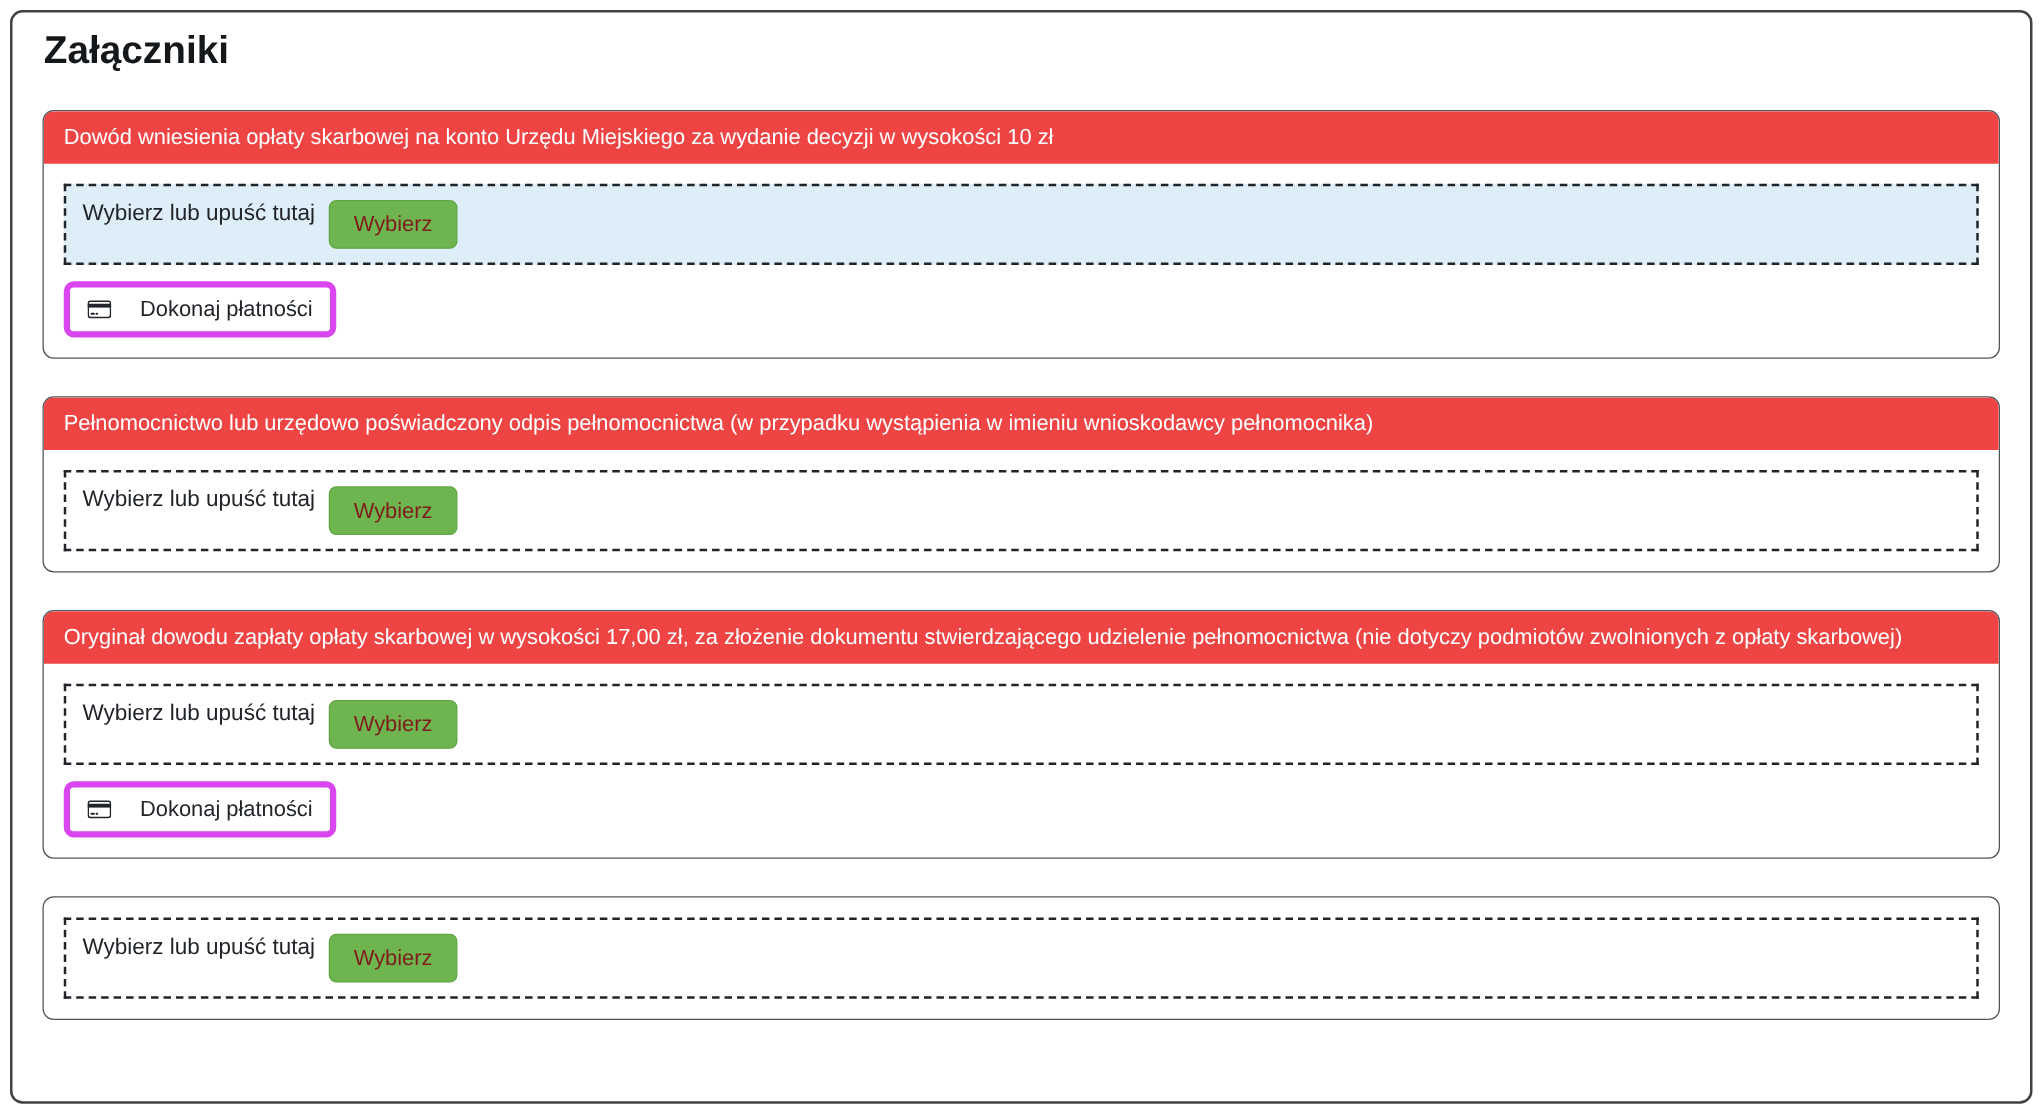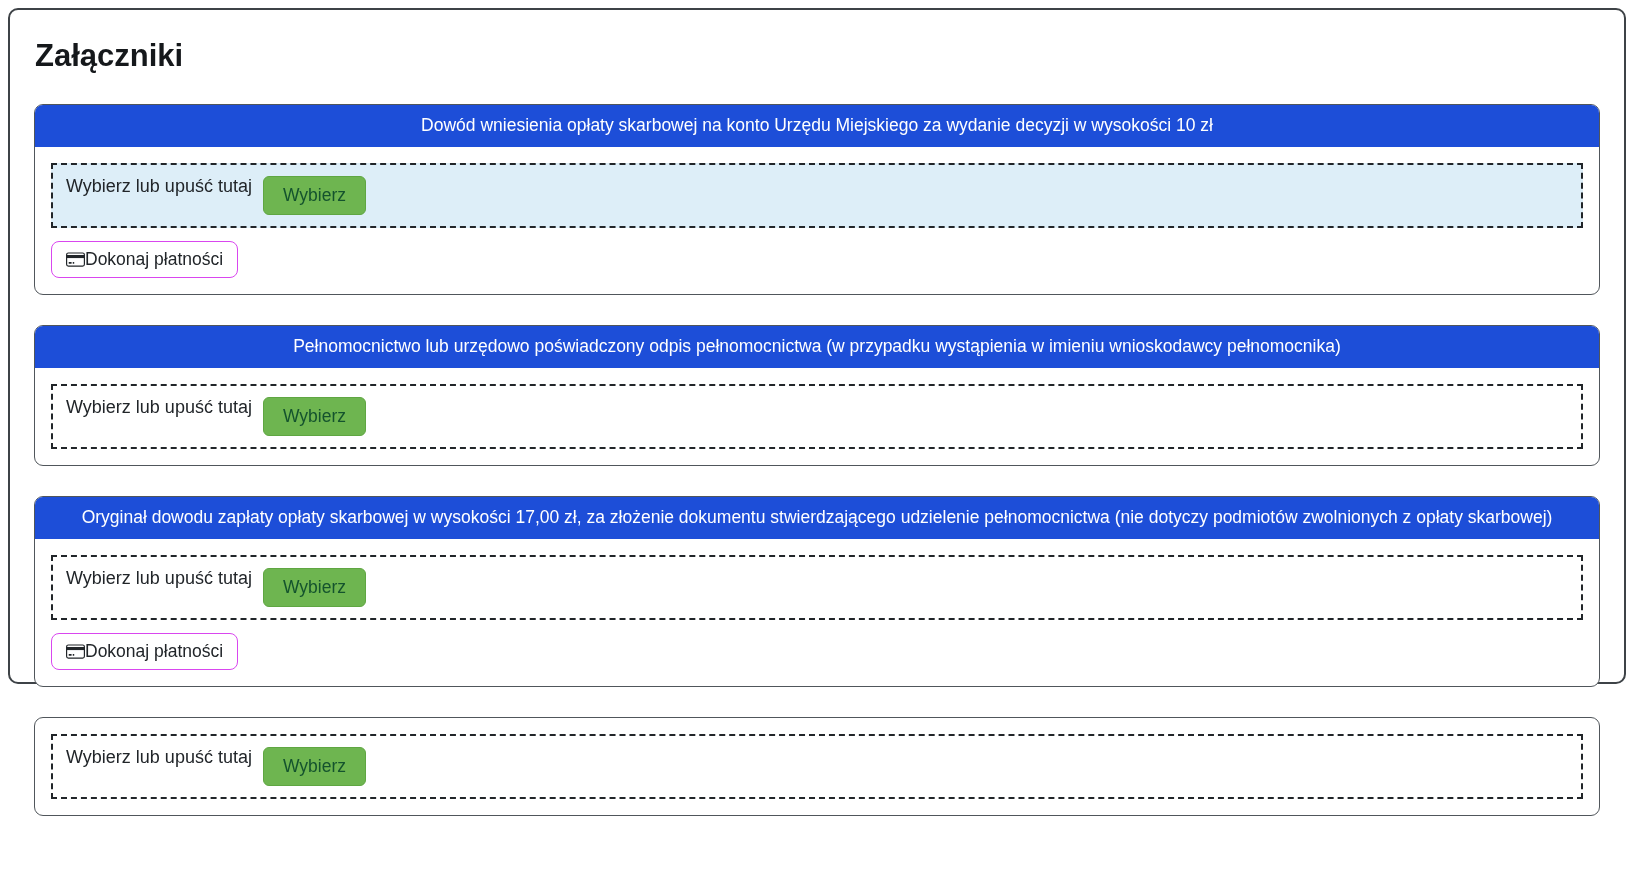--- a/index.html
+++ b/index.html
@@ -6,81 +6,80 @@
   * { box-sizing: border-box; }
   html, body { margin: 0; padding: 0; background: #ffffff; }
   body {
     width: 1634px; height: 891px;
     font-family: "Liberation Sans", sans-serif;
     color: #212529;
   }
   .outer-panel {
     margin: 8px;
     width: 1618px;
-    height: 676px;
+    height: 875px;
     border: 2px solid #3e4347;
     border-radius: 10px;
-    padding: 20px 24px;
+    padding: 4px 24px;
     background: #ffffff;
   }
   .page-title {
     font-size: 31px;
     font-weight: 700;
     color: #15181b;
     margin: 8px 0 30px 1px;
   }
   .card {
     border: 1px solid #50565b;
     border-radius: 9px;
     margin-bottom: 30px;
     overflow: hidden;
     background: #ffffff;
   }
   .card-header {
-    background: #1d4ed8;
+    background: #ef4444;
     color: #ffffff;
     font-size: 17.5px;
     padding: 10px 16px;
     line-height: 1.25;
-    text-align: center;
   }
   .card-body { padding: 16px; }
   .dropzone {
     border: 2px dashed #212529;
     background: #ffffff;
     padding: 11px 13px;
     display: flex;
     align-items: flex-start;
     gap: 11px;
     cursor: pointer;
   }
   .dropzone.highlighted { background: #ddeef8; }
   .dz-label { font-size: 18px; color: #212529; white-space: nowrap; }
   .btn-choose {
     font-family: "Liberation Sans", sans-serif;
     font-size: 17.5px;
-    color: #14532d;
+    color: #7f1d1d;
     background: #6eb550;
     border: 1px solid #5fa642;
     border-radius: 6px;
     padding: 8px 19px;
     cursor: pointer;
   }
   .btn-payment {
     font-family: "Liberation Sans", sans-serif;
     font-size: 17.5px;
     color: #212529;
     background: #ffffff;
-    border: 1px solid #d946ef;
+    border: 5px solid #d946ef;
     border-radius: 8px;
     padding: 7px 14px;
     margin-top: 13px;
     display: inline-flex;
     align-items: center;
-    gap: 0;
+    gap: 23px;
     cursor: pointer;
   }
   .btn-payment svg { display: block; }
 </style>
 </head>
 <body>
 
 <div class="outer-panel">
 
   <h1 class="page-title">Załączniki</h1>

